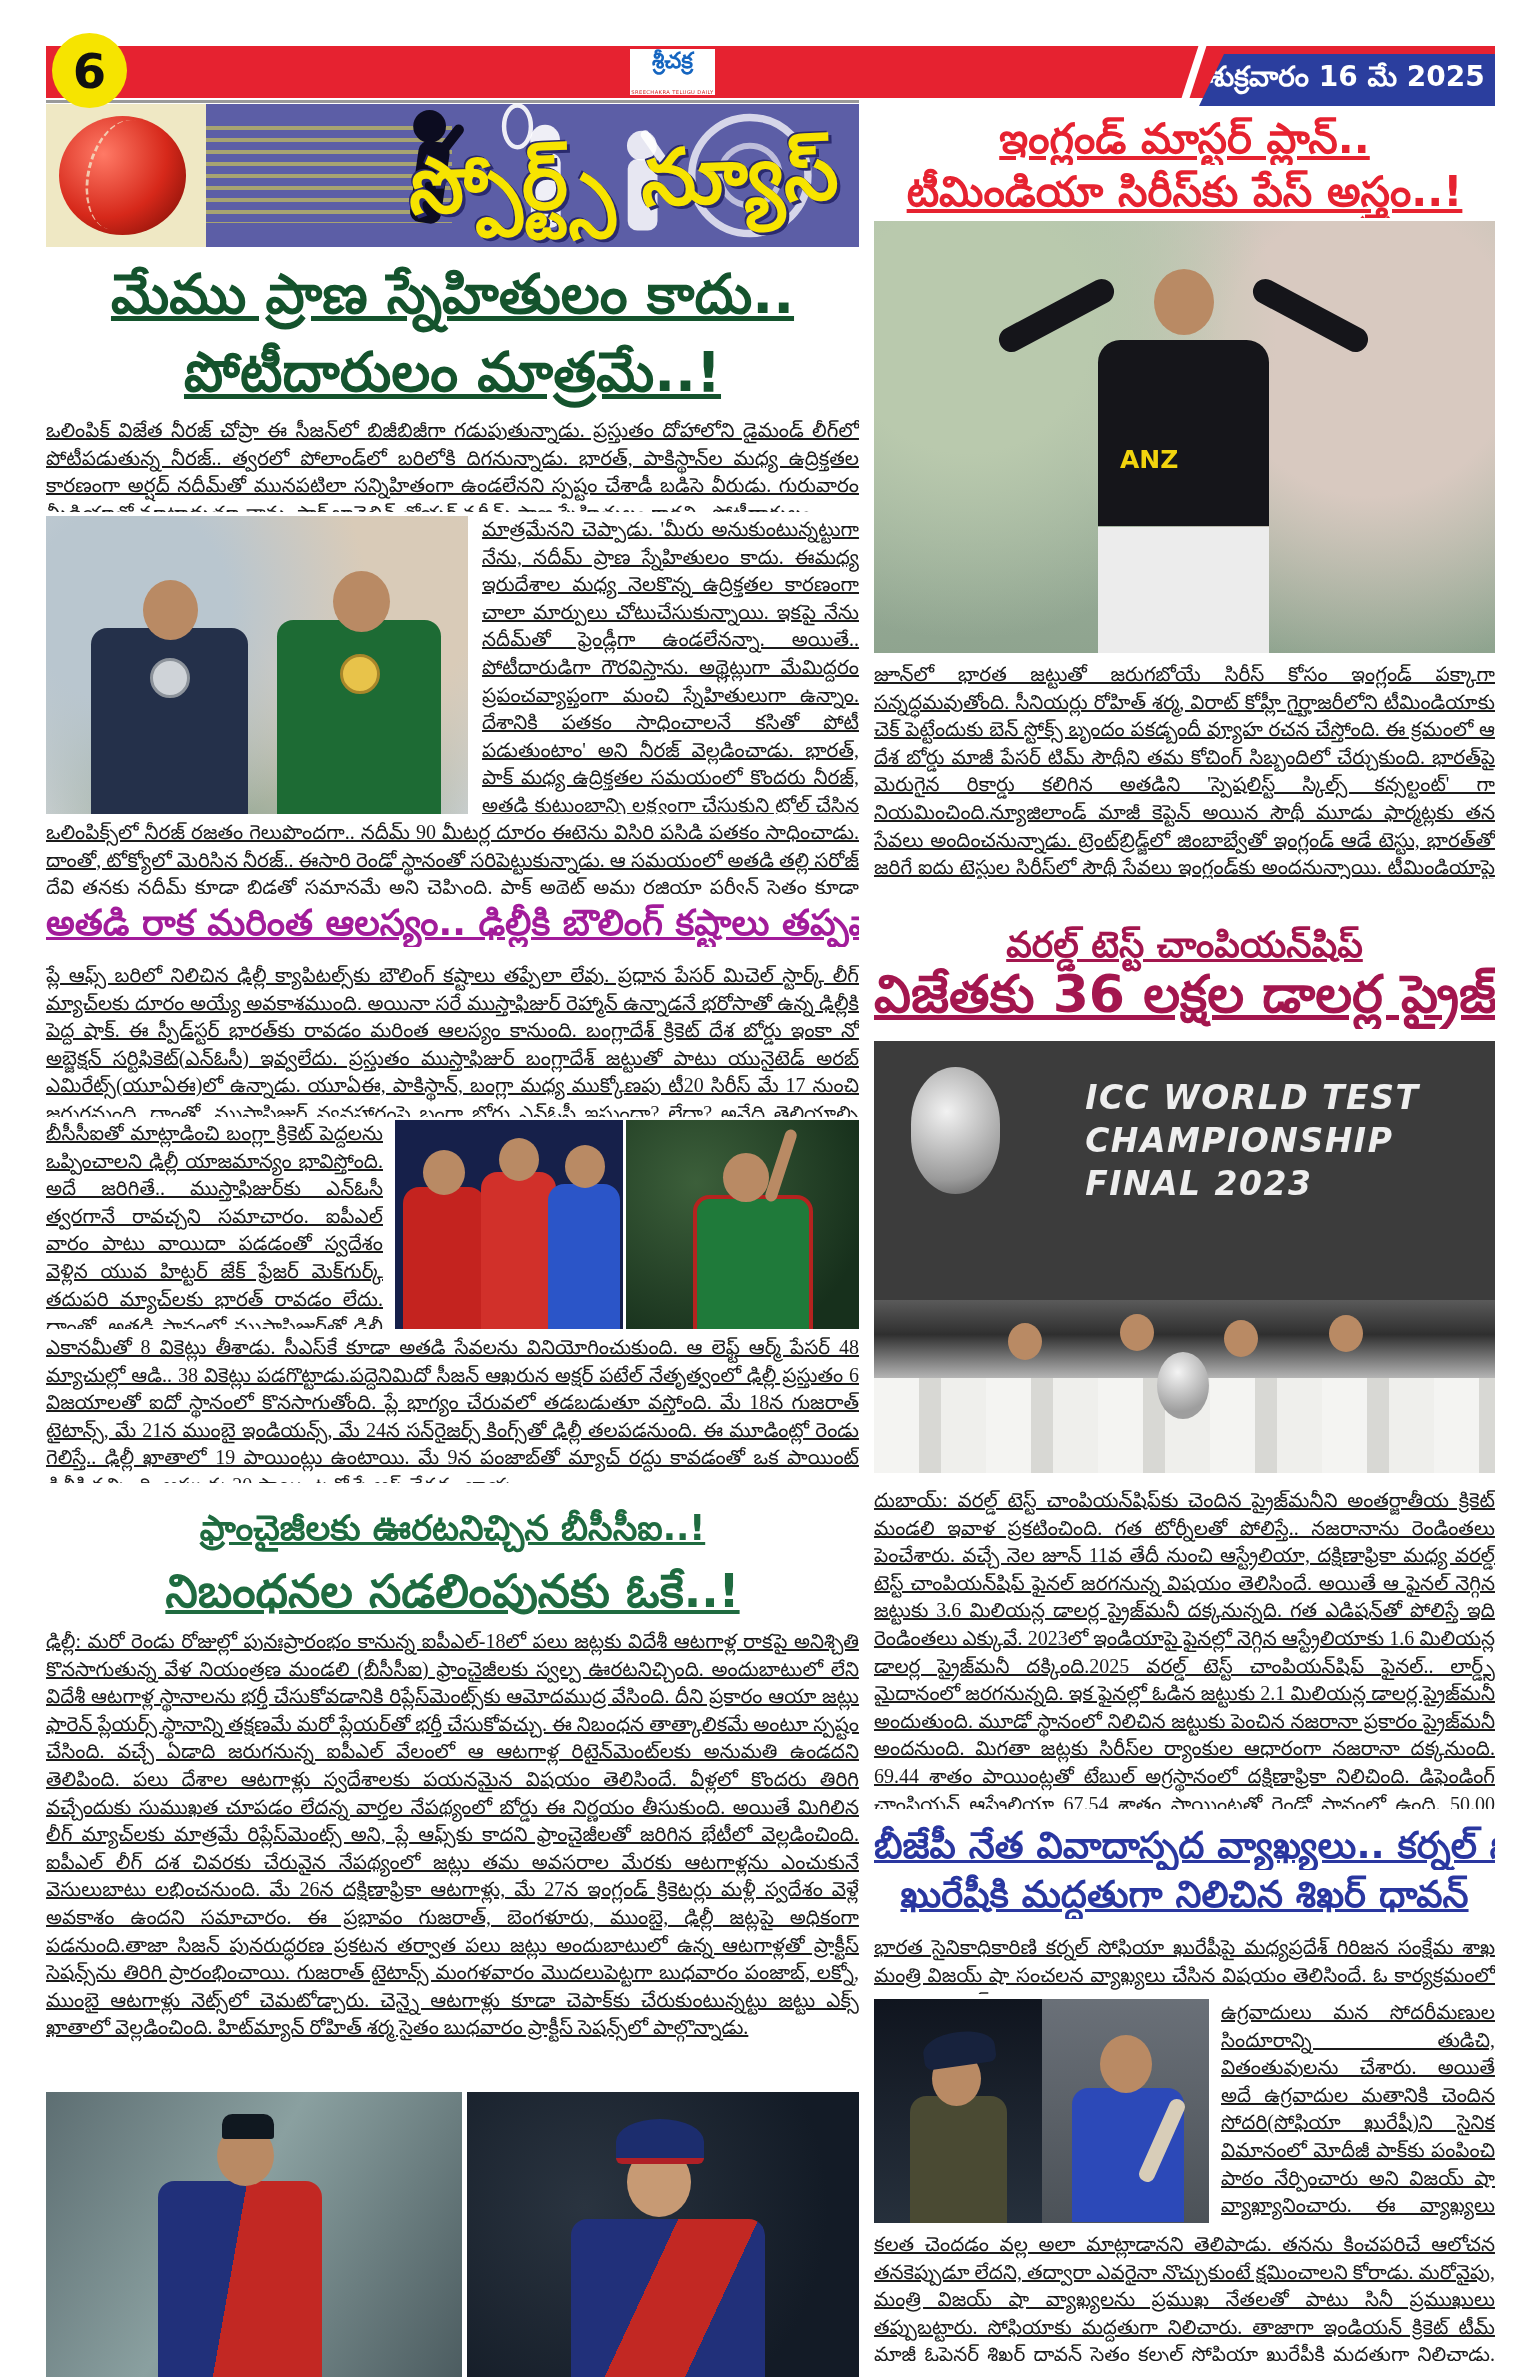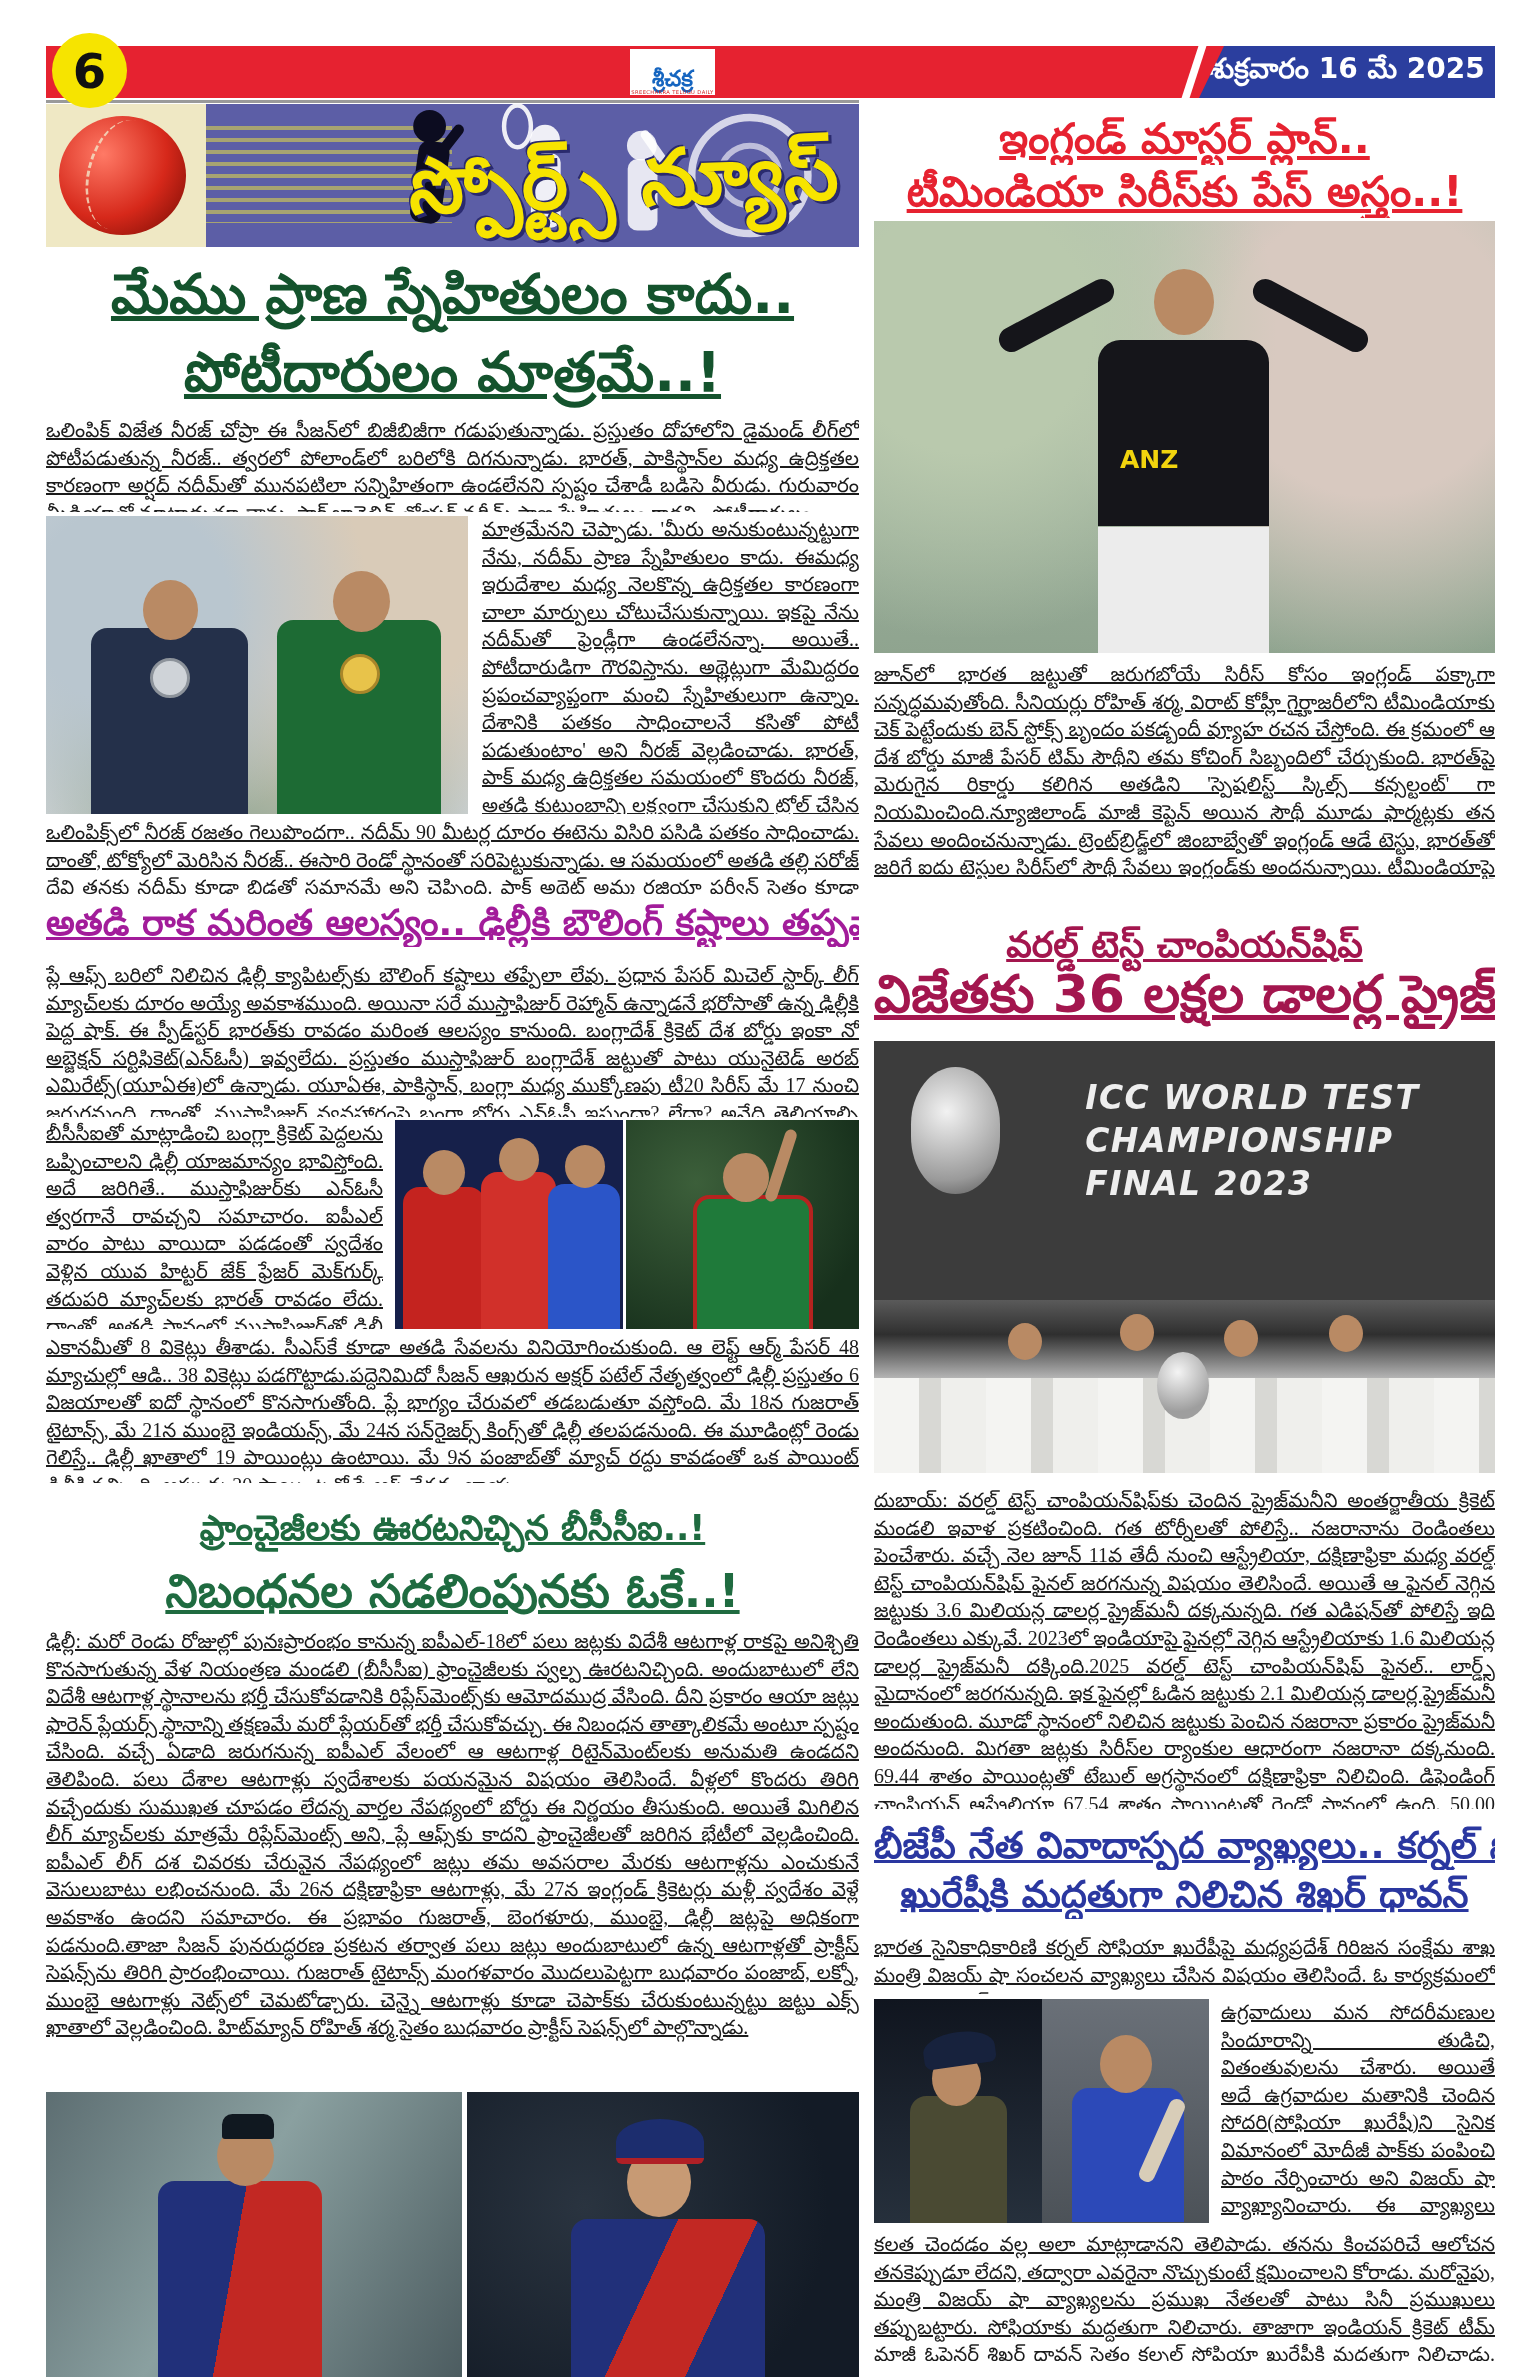--- a/index.html
+++ b/index.html
@@ -5,24 +5,24 @@
   html,body{margin:0;padding:0;background:#888;}
   .page{position:relative;width:1541px;height:2377px;background:#ffffff;overflow:hidden;
         font-family:"Liberation Serif",serif;}
   .abs{position:absolute;text-decoration:underline;}
   
   .topbar{position:absolute;left:46px;top:46px;width:1449px;height:52px;background:#e62230;}
   .pagenum{position:absolute;left:52px;top:33px;width:75px;height:75px;border-radius:50%;
            background:#f6e400;color:#111;font-family:"DejaVu Sans",sans-serif;font-weight:bold;
            font-size:48px;display:flex;align-items:center;justify-content:center;z-index:5;}
   .brandbox{position:absolute;left:630px;top:49px;width:85px;height:46px;background:#fff;z-index:5;
-            display:flex;flex-direction:column;align-items:center;justify-content:flex-end;}
+            display:flex;flex-direction:column;align-items:center;justify-content:space-between;}
   .brandname{color:#1565c0;font-family:"DejaVu Sans",sans-serif;font-weight:bold;font-size:22.4px;line-height:22.4px;}
   .brandtag{color:#d11a1a;font-size:5.2px;font-family:"DejaVu Sans",sans-serif;letter-spacing:0.4px;}
-  .datebox{position:absolute;left:1199px;top:46px;width:296px;height:52px;background:#2b3e9e;z-index:4;
+  .datebox{position:absolute;left:1199px;top:54px;width:296px;height:52px;background:#2b3e9e;z-index:4;
            clip-path:polygon(25px 0,100% 0,100% 100%,0 100%);
            display:flex;align-items:center;justify-content:center;text-align:right;}
   .datebox span{color:#fff;font-family:"DejaVu Sans",sans-serif;font-weight:bold;font-size:28px;}
   .dateslash{position:absolute;left:1190px;top:46px;width:7.5px;height:52px;background:#fff;
              transform:skewX(-18deg);z-index:5;}
   .grayrule{position:absolute;left:46px;top:100px;width:813px;height:3px;background:#9a9a9a;}
   
   .masthead{position:absolute;left:46px;top:104px;width:813px;height:143px;background:#5c5ea6;overflow:visible;}
   .ballpane{position:absolute;left:0;top:0;width:160px;height:143px;background:#efe8c4;overflow:hidden;}
   .ball{position:absolute;left:13.4px;top:12px;width:127px;height:119px;border-radius:50%;

